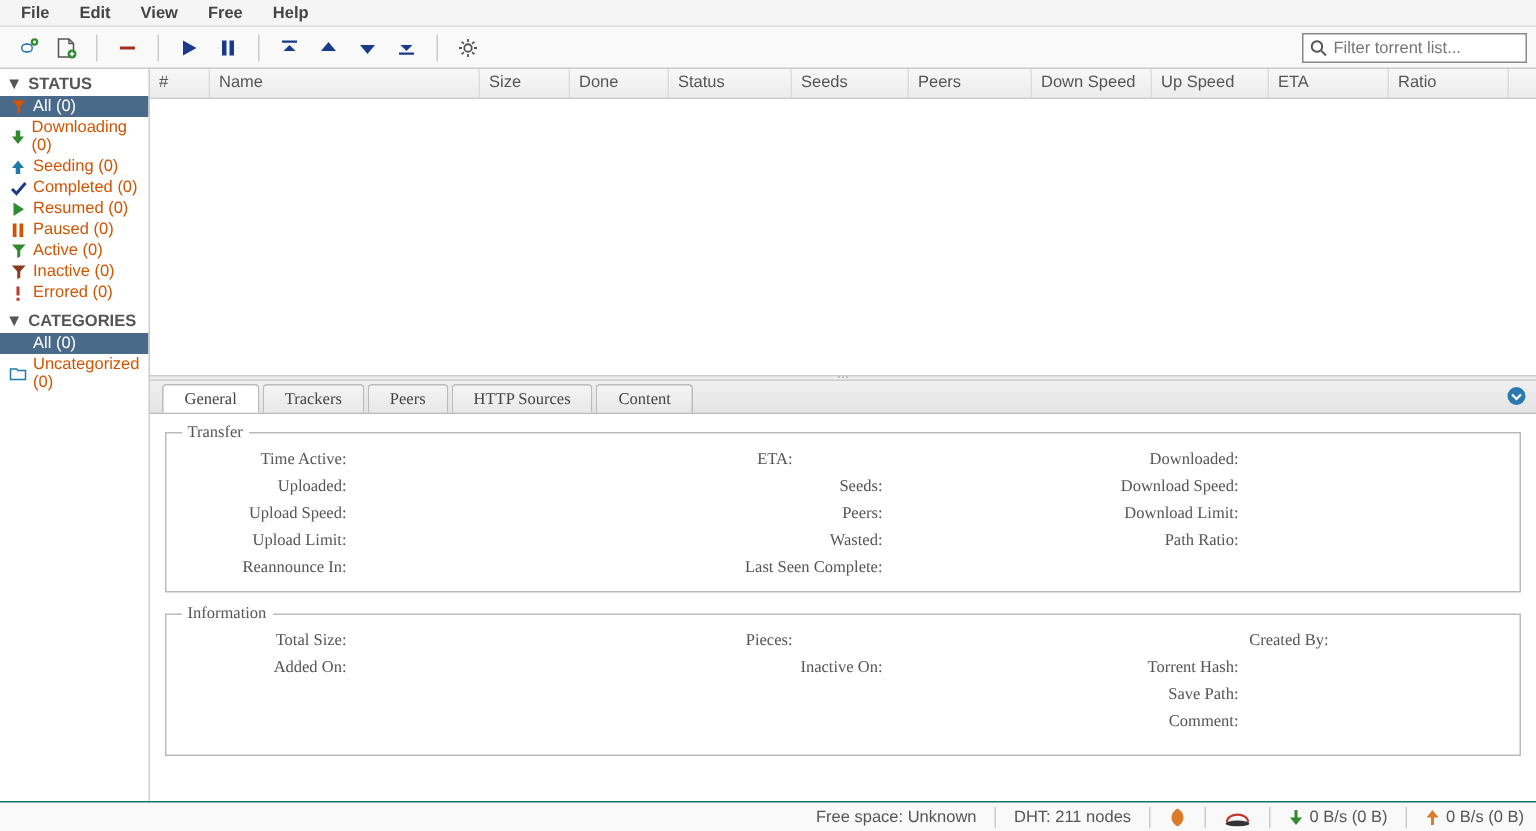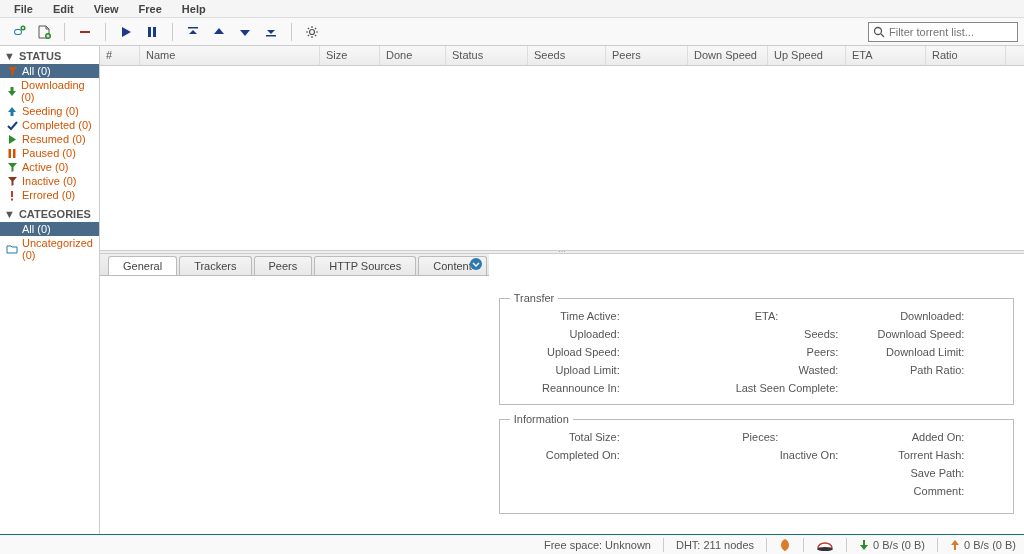--- a/index.html
+++ b/index.html
@@ -17,26 +17,26 @@
 .side-section { padding: 2px 0; }
 .side-header { display: flex; align-items: center; font-weight: bold; color: #555; padding: 2px 4px; gap: 4px; }
 .side-item { display: flex; align-items: center; padding: 1px 4px 1px 6px; gap: 4px; cursor: pointer; color: #d35400; font-size: 11px; }
 .side-item.selected { background: #4a6a8a; color: #fff; }
 .side-icon { width: 12px; display: flex; justify-content: center; }
 .content { flex: 1; display: flex; flex-direction: column; overflow: hidden; }
 .table-header { display: flex; background: linear-gradient(#f8f8f8,#ececec); border-bottom: 1px solid #ccc; height: 20px; }
 .th { padding: 3px 6px; border-right: 1px solid #ddd; color: #555; font-size: 11px; white-space: nowrap; overflow: hidden; }
 .table-body { flex: 1; background: #fff; }
 .splitter { height: 4px; background: #eee; border-top: 1px solid #ccc; border-bottom: 1px solid #ccc; text-align: center; color: #999; font-size: 8px; line-height: 2px; }
-.details { height: 280px; display: flex; flex-direction: row; background: #fff; }
+.details { height: 280px; display: flex; flex-direction: column; background: #fff; font-family: Liberation Serif, serif; }
 .tabs { display: flex; background: linear-gradient(#f0f0f0,#e4e4e4); border-bottom: 1px solid #bbb; height: 22px; align-items: flex-end; padding-left: 8px; position: relative; }
 .tab { padding: 3px 14px; border: 1px solid #bbb; border-bottom: none; background: linear-gradient(#f4f4f4,#e8e8e8); margin-right: 2px; border-radius: 3px 3px 0 0; cursor: pointer; color: #444; font-size: 11px; }
 .tab.active { background: #fff; font-weight: normal; }
 .tabs-close { position: absolute; right: 6px; top: 3px; color: #2a7ab0; cursor: pointer; }
-.details-body { flex: 1; overflow: auto; padding: 6px 10px; margin-top: 32px; }
+.details-body { flex: 1; overflow: auto; padding: 6px 10px; }
 fieldset { border: 1px solid #bbb; margin-bottom: 8px; padding: 6px 10px 10px 10px; }
 legend { color: #555; font-size: 11px; padding: 0 4px; }
 .grid3 { display: grid; grid-template-columns: 1fr 1fr 1fr; row-gap: 6px; column-gap: 10px; }
 .kv { display: flex; }
 .kv-label { width: 110px; text-align: right; color: #555; margin-right: 6px; }
 .kv-label.wide { width: 170px; }
 .statusbar { height: 20px; border-top: 1px solid #0f766e; background: #f9f9f9; display: flex; align-items: center; justify-content: flex-end; padding: 0 8px; gap: 8px; color: #555; font-size: 11px; }
 .sb-sep { width: 1px; height: 14px; background: #ccc; margin: 0 4px; }
 .sb-item { display: flex; align-items: center; gap: 4px; }
 svg { display: block; }
@@ -316,24 +316,24 @@
         <fieldset>
           <legend>Information</legend>
           <div class="grid3" id="info-grid">
               <div class="kv">
                 <div class="kv-label">Total Size:</div>
               </div>
               <div class="kv">
                 <div class="kv-label">Pieces:</div>
               </div>
               <div class="kv">
+                <div class="kv-label wide">Created By:</div>
+              </div>
+              <div class="kv">
                 <div class="kv-label">Added On:</div>
-              </div>
-              <div class="kv">
-                <div class="kv-label">Completed On:</div>
               </div>
               <div class="kv">
                 <div class="kv-label wide">Inactive On:</div>
               </div>
               <div class="kv">
                 <div class="kv-label">Torrent Hash:</div>
               </div>
               <div class="kv">
                 <div class="kv-label"></div>
               </div>

